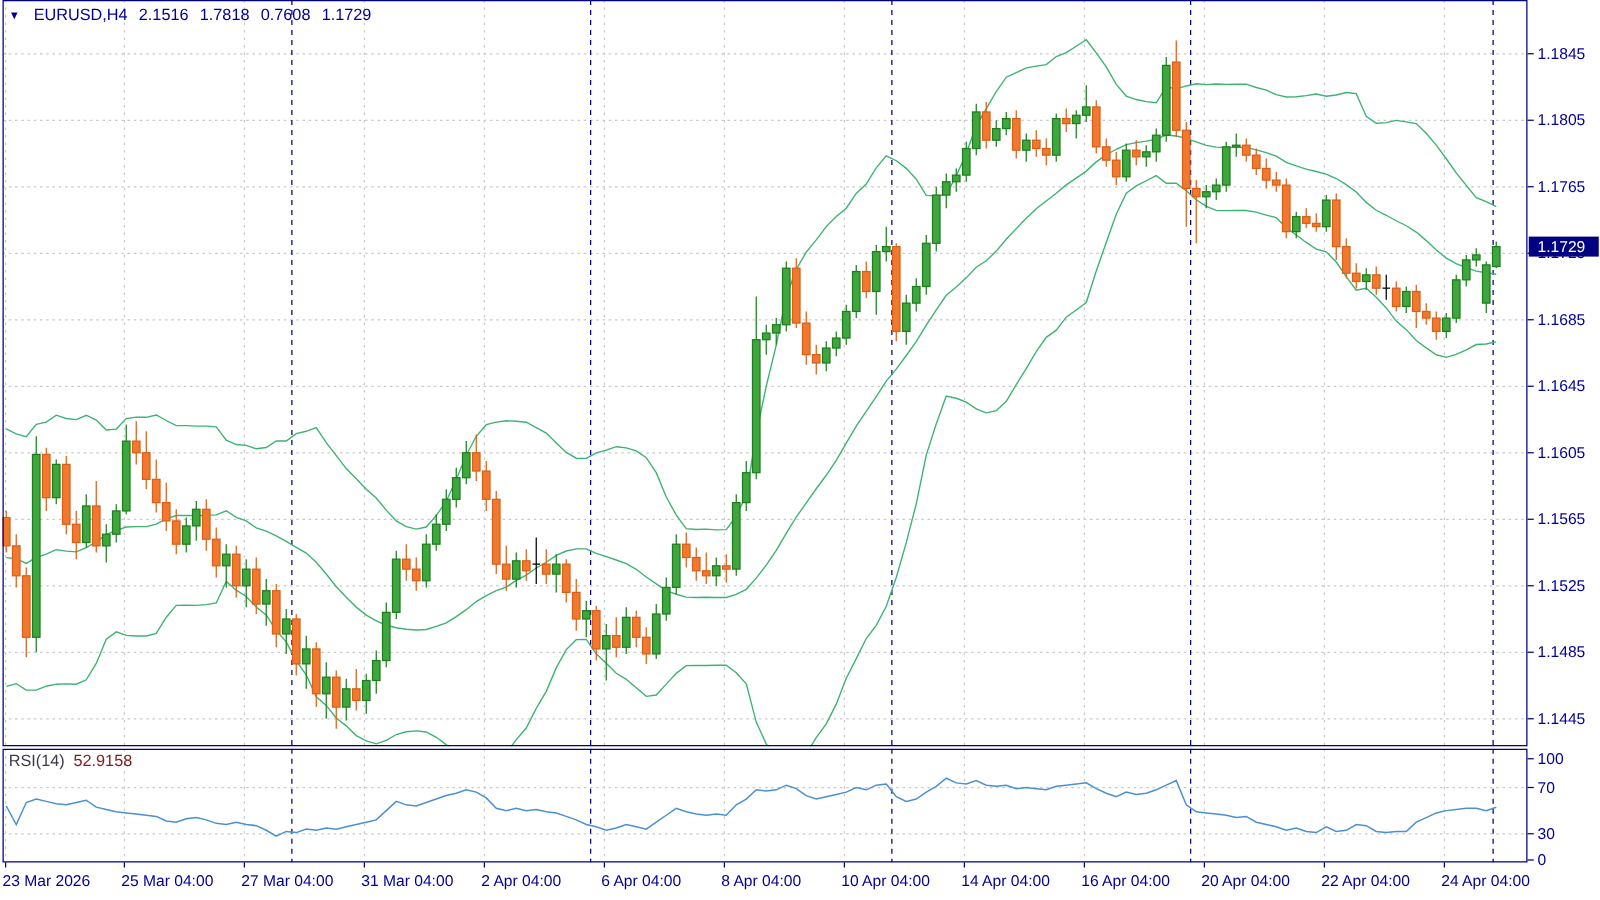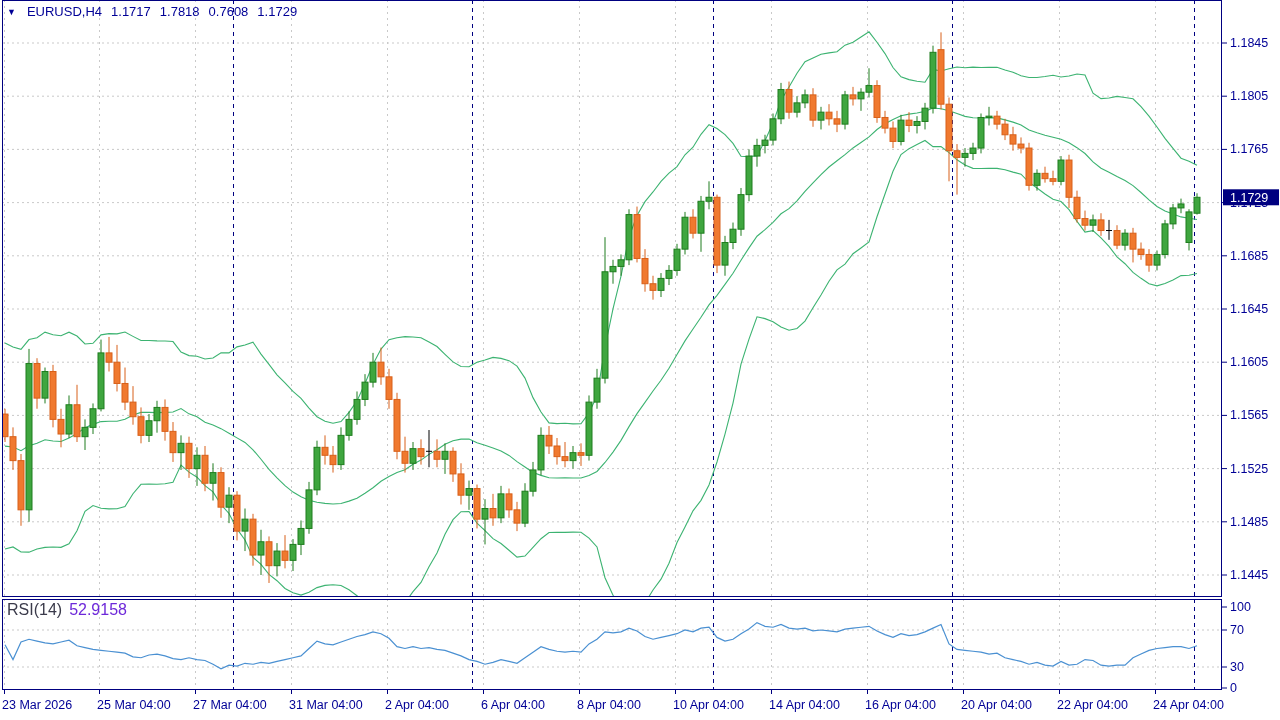--- a/index.html
+++ b/index.html
@@ -8,35 +8,35 @@
     font-family:"Liberation Sans", sans-serif;overflow:hidden;
   }
   #chart-svg{position:absolute;left:0;top:0;}
   .quote-line{
     position:absolute;left:7px;top:4px;display:flex;gap:9px;align-items:center;
     font-size:13px;color:#000096;z-index:5;white-space:nowrap;
   }
   .quote-line .tri{font-size:9px;margin-right:2px;}
   .rsi-label{
     position:absolute;left:7px;top:601px;display:flex;gap:7px;
-    font-size:16px;z-index:5;white-space:nowrap;
+    font-size:13px;z-index:5;white-space:nowrap;
   }
   .rsi-name{color:#3a3a4a;}
-  .rsi-value{color:#6d28d9;}
+  .rsi-value{color:#7f1d1d;}
   text{font-family:"Liberation Sans", sans-serif;}
 </style>
 </head>
 <body>
 
 <div id="terminal">
 
   <div class="quote-line">
     <span class="tri">▼</span>
     <span>EURUSD,H4</span>
-    <span>1.1717</span>
+    <span>2.1516</span>
     <span>1.7818</span>
     <span>0.7608</span>
     <span>1.1729</span>
   </div>
 
   <div class="rsi-label">
     <span class="rsi-name">RSI(14)</span>
     <span class="rsi-value">52.9158</span>
   </div>
 

